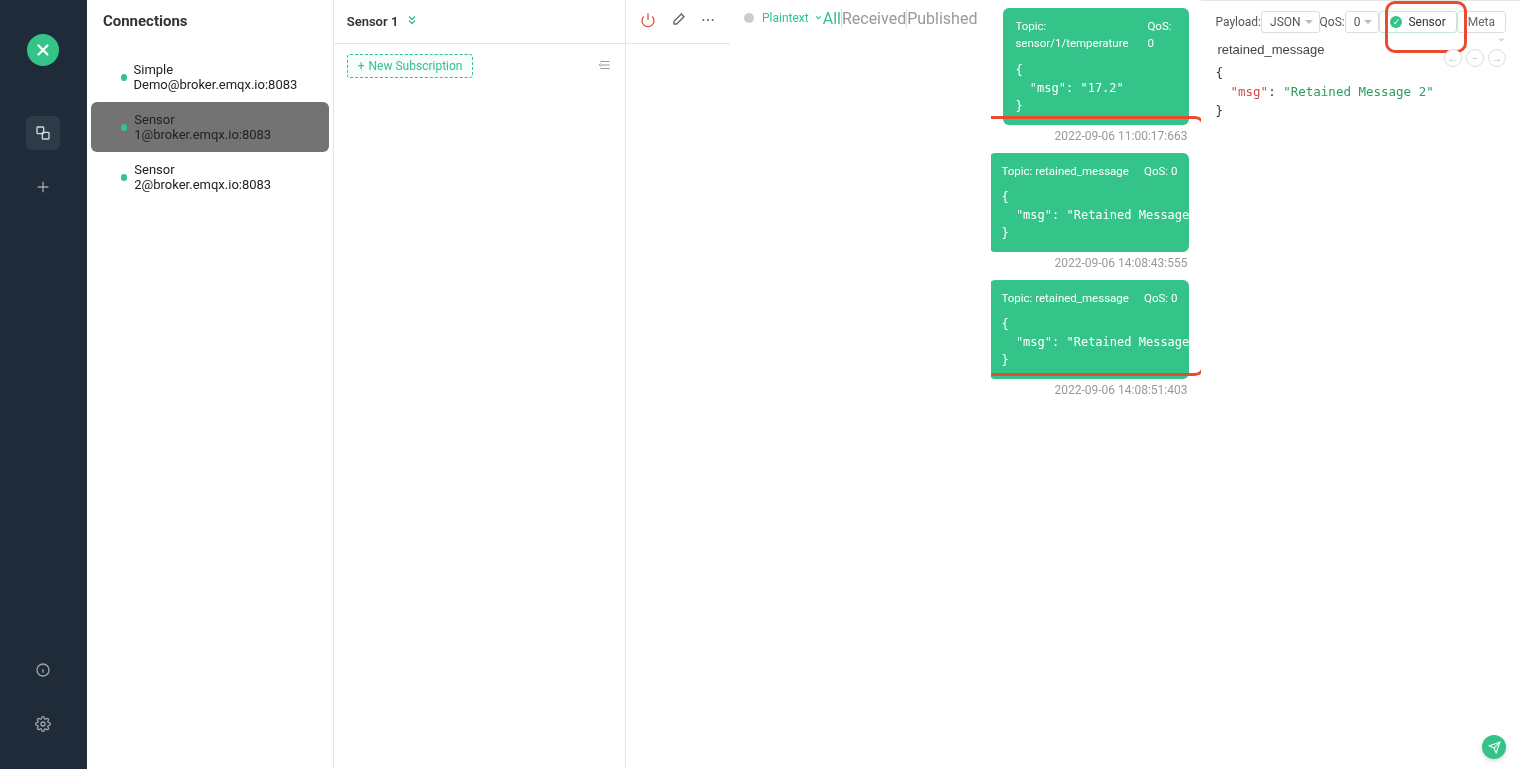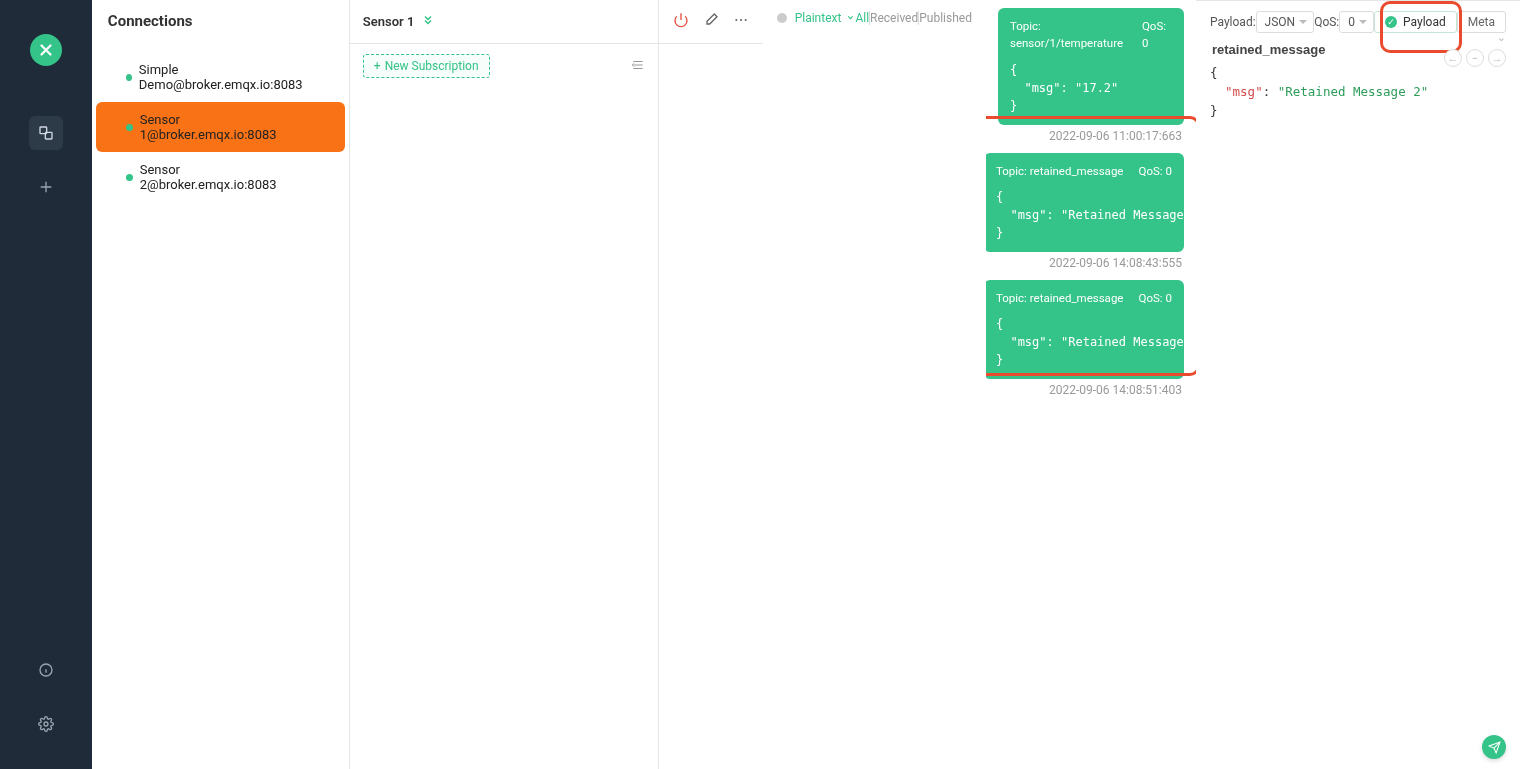--- a/index.html
+++ b/index.html
@@ -57,21 +57,21 @@
     padding-top: 12px;
   }
   .connections h1 {
     font-size: 15px; font-weight: 700; margin: 0 16px 22px;
   }
   .conn-item {
     display: flex; align-items: center; gap: 7px;
     height: 50px; padding: 0 30px; cursor: pointer;
     border-radius: 6px; margin: 0 4px;
   }
-  .conn-item.selected { background: #f97316; }
+  .conn-item.selected { background: #737373; }
   .dot { width: 7px; height: 7px; border-radius: 50%; background: var(--green); }
   .conn-label { font-size: 13px; color: #222; }
 
   
   .center {
     width: 316px;
     border-right: 1px solid var(--border);
     display: flex; flex-direction: column;
   }
   .topbar {
@@ -103,21 +103,21 @@
     display: flex; align-items: center; justify-content: flex-end;
     padding: 0 14px; gap: 10px;
   }
   .right .filter {
     height: 36px; display: flex; align-items: center; padding: 0 14px;
   }
   .right .filter .left { display: flex; align-items: center; gap: 8px; color: var(--text-light); }
   .status-dot { width: 10px; height: 10px; border-radius: 50%; background: #ccc; }
   .plaintext { color: var(--green); font-size: 12px; cursor: pointer; }
   .right .filter .spacer { flex: 1; }
-  .tabs { display: flex; gap: 0; font-size: 12px; }
+  .tabs { display: flex; gap: 0; font-size: 16px; }
   .tab-sep { width: 1px; background: #ddd; }
   .tab { color: var(--text-light); cursor: pointer; }
   .tab.active { color: var(--green); }
 
   
   .messages {
     flex: 1; padding: 8px 12px; overflow: auto; position: relative;
   }
   .msgwrap { display: flex; justify-content: flex-end; margin-bottom: 4px; }
   .msgbox {
@@ -170,21 +170,21 @@
     background: var(--green);
     display: inline-flex; align-items: center; justify-content: center;
     color: #fff; font-size: 9px;
   }
   .meta-btn {
     border: 1px solid #dcdcdc; border-radius: 3px; padding: 3px 10px;
     font-size: 12px; color: #666; cursor: pointer; background: #fff;
   }
   .topic-input {
     margin-top: 8px; width: 100%; border: none; outline: none;
-    font-size: 13px; color: #444; font-weight: bold;
+    font-size: 13px; color: #444;
   }
   .payload-editor {
     font-family: var(--mono); font-size: 12.5px; line-height: 1.5;
     margin-top: 6px; white-space: pre;
   }
   .payload-editor .key { color: #d14b4b; }
   .payload-editor .str { color: #2e9d5a; }
 
   
   .top-icons { display: flex; gap: 14px; align-items: center; color: #666; }
@@ -376,21 +376,21 @@
 
   <div class="publish">
     <div class="highlight" style="top:0px; left:184px; width:82px; height:52px;"></div>
     <div class="pub-row1">
       <span class="pub-label">Payload:</span>
       <span class="select">JSON</span>
       <span class="pub-label">QoS:</span>
       <span class="select">0</span>
       <span class="retain-box">
         <span class="chk">✓</span>
-        <span>Payload</span>
+        <span>Sensor</span>
       </span>
       <span class="meta-btn">Meta</span>
     </div>
     <input class="topic-input" value="retained_message" style="">
     <span class="expand-down icon">⌄</span>
     <div class="history">
       <span class="hbtn">←</span>
       <span class="hbtn">−</span>
       <span class="hbtn">→</span>
     </div>

